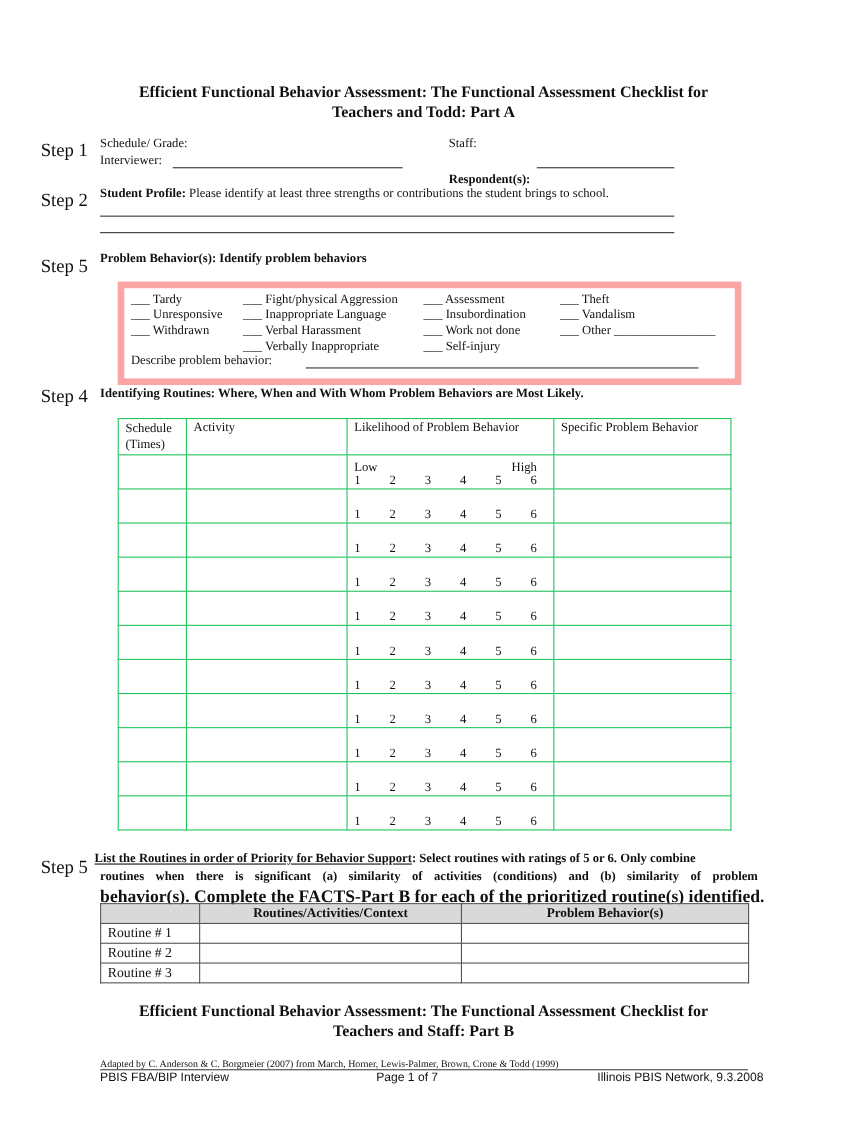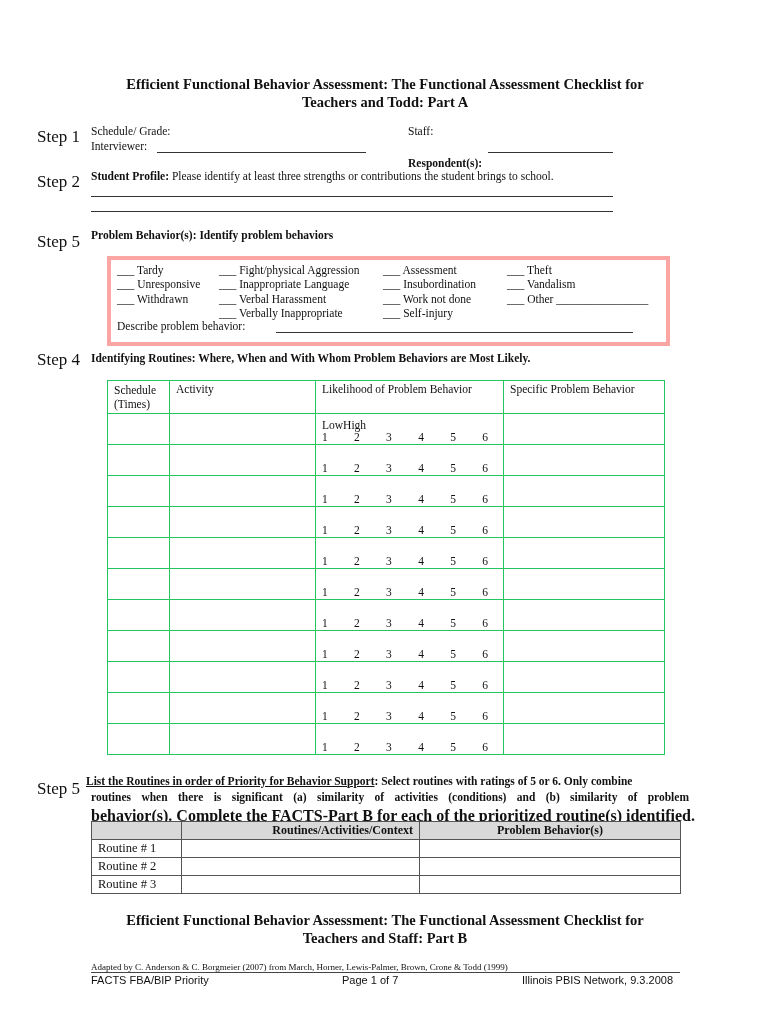--- a/index.html
+++ b/index.html
@@ -3,27 +3,27 @@
 <meta charset="utf-8">
 <style>
   html,body{margin:0;padding:0;background:#fff;}
   body{width:770px;height:1024px;position:relative;overflow:hidden;color:#111;font-family:"Liberation Serif","DejaVu Serif",serif;}
   .abs{position:absolute;}
   .title{left:60px;width:650px;text-align:center;font-weight:bold;font-size:14.5px;line-height:18px;}
   .step{left:37px;font-size:17px;}
   .txt{font-size:11.5px;white-space:nowrap;}
   .b{font-weight:bold;}
   .line{border-bottom:1px solid #333;height:0;}
-  .box{border:4px solid #fca5a5;}
+  .box{border:6px solid #fca5a5;}
   table{border-collapse:collapse;}
   .t1{position:absolute;left:107px;top:380px;width:558px;font-size:11.5px;}
   .t1 td{border:1px solid #22c55e;vertical-align:top;padding:2px 6px;height:26px;}
   .t1 td.lk{padding:0 6px;vertical-align:bottom;}
   .nums{display:flex;justify-content:space-between;width:166px;padding-bottom:1px;}
-  .lowhigh{display:flex;justify-content:flex-start;width:166px;}
+  .lowhigh{display:flex;justify-content:space-between;width:166px;}
   .t2{position:absolute;left:91px;top:821px;width:590px;font-size:12.5px;}
   .t2 td{border:1px solid #555;height:17px;padding:0 6px;}
   .t2 tr.hd td{background:#d9d9d9;font-weight:bold;text-align:center;font-size:12px;}
   .foot{font-family:"Liberation Sans","DejaVu Sans",sans-serif;font-size:11px;}
 </style>
 </head>
 <body>
 
 <div class="abs title" style="top:75px;">
   <div>Efficient Functional Behavior Assessment: The Functional Assessment Checklist for</div>
@@ -273,21 +273,21 @@
 <div class="abs txt b" style="left:86px;top:775px;font-size:11.5px;">
   <span style="text-decoration:underline;">List the Routines in order of Priority for Behavior Support</span><span>: Select routines with ratings of 5 or 6.  Only combine</span>
 </div>
 <div class="abs txt b" style="left:91px;top:791px;width:598px;text-align:justify;text-align-last:justify;font-size:11.5px;">routines when there is significant (a) similarity of activities (conditions) and (b) similarity of problem</div>
 <div class="abs txt b" style="left:91px;top:807px;font-size:16px;">behavior(s).  Complete the FACTS-Part B for each of the prioritized routine(s) identified.</div>
 
 <table class="t2">
   <tbody>
       <tr class="hd">
     <td style="width:77px;"></td>
-    <td style="width:225px;text-align:right;">Routines/Activities/Context</td>
+    <td style="width:225px;">Routines/Activities/Context</td>
     <td>Problem Behavior(s)</td>
   </tr>
   <tr>
     <td>Routine # 1</td>
     <td></td>
     <td></td>
   </tr>
   <tr>
     <td>Routine # 2</td>
     <td></td>
@@ -301,15 +301,15 @@
 </tbody>
   </table>
 
 <div class="abs title" style="top:911px;">
   <div>Efficient Functional Behavior Assessment: The Functional Assessment Checklist for</div>
   <div>Teachers and Staff: Part B</div>
 </div>
 
 <div class="abs txt" style="left:91px;top:962px;font-size:9px;">Adapted by C. Anderson &amp; C. Borgmeier (2007) from March, Horner, Lewis-Palmer, Brown, Crone &amp; Todd (1999)</div>
 <div class="abs" style="left:91px;top:972px;width:589px;border-top:1px solid #444;"></div>
-<div class="abs foot" style="left:91px;top:974px;">FACTS FBA/BIP Priority</div>
+<div class="abs foot" style="left:91px;top:974px;">PBIS FBA/BIP Interview</div>
 <div class="abs foot" style="left:342px;top:974px;">Page 1 of 7</div>
-<div class="abs foot" style="left:522px;top:974px;">Illinois PBIS Network, 9.3.2008</div>
+<div class="abs foot" style="left:543px;top:974px;">Illinois PBIS Network, 9.3.2008</div>
 
 </body></html>

